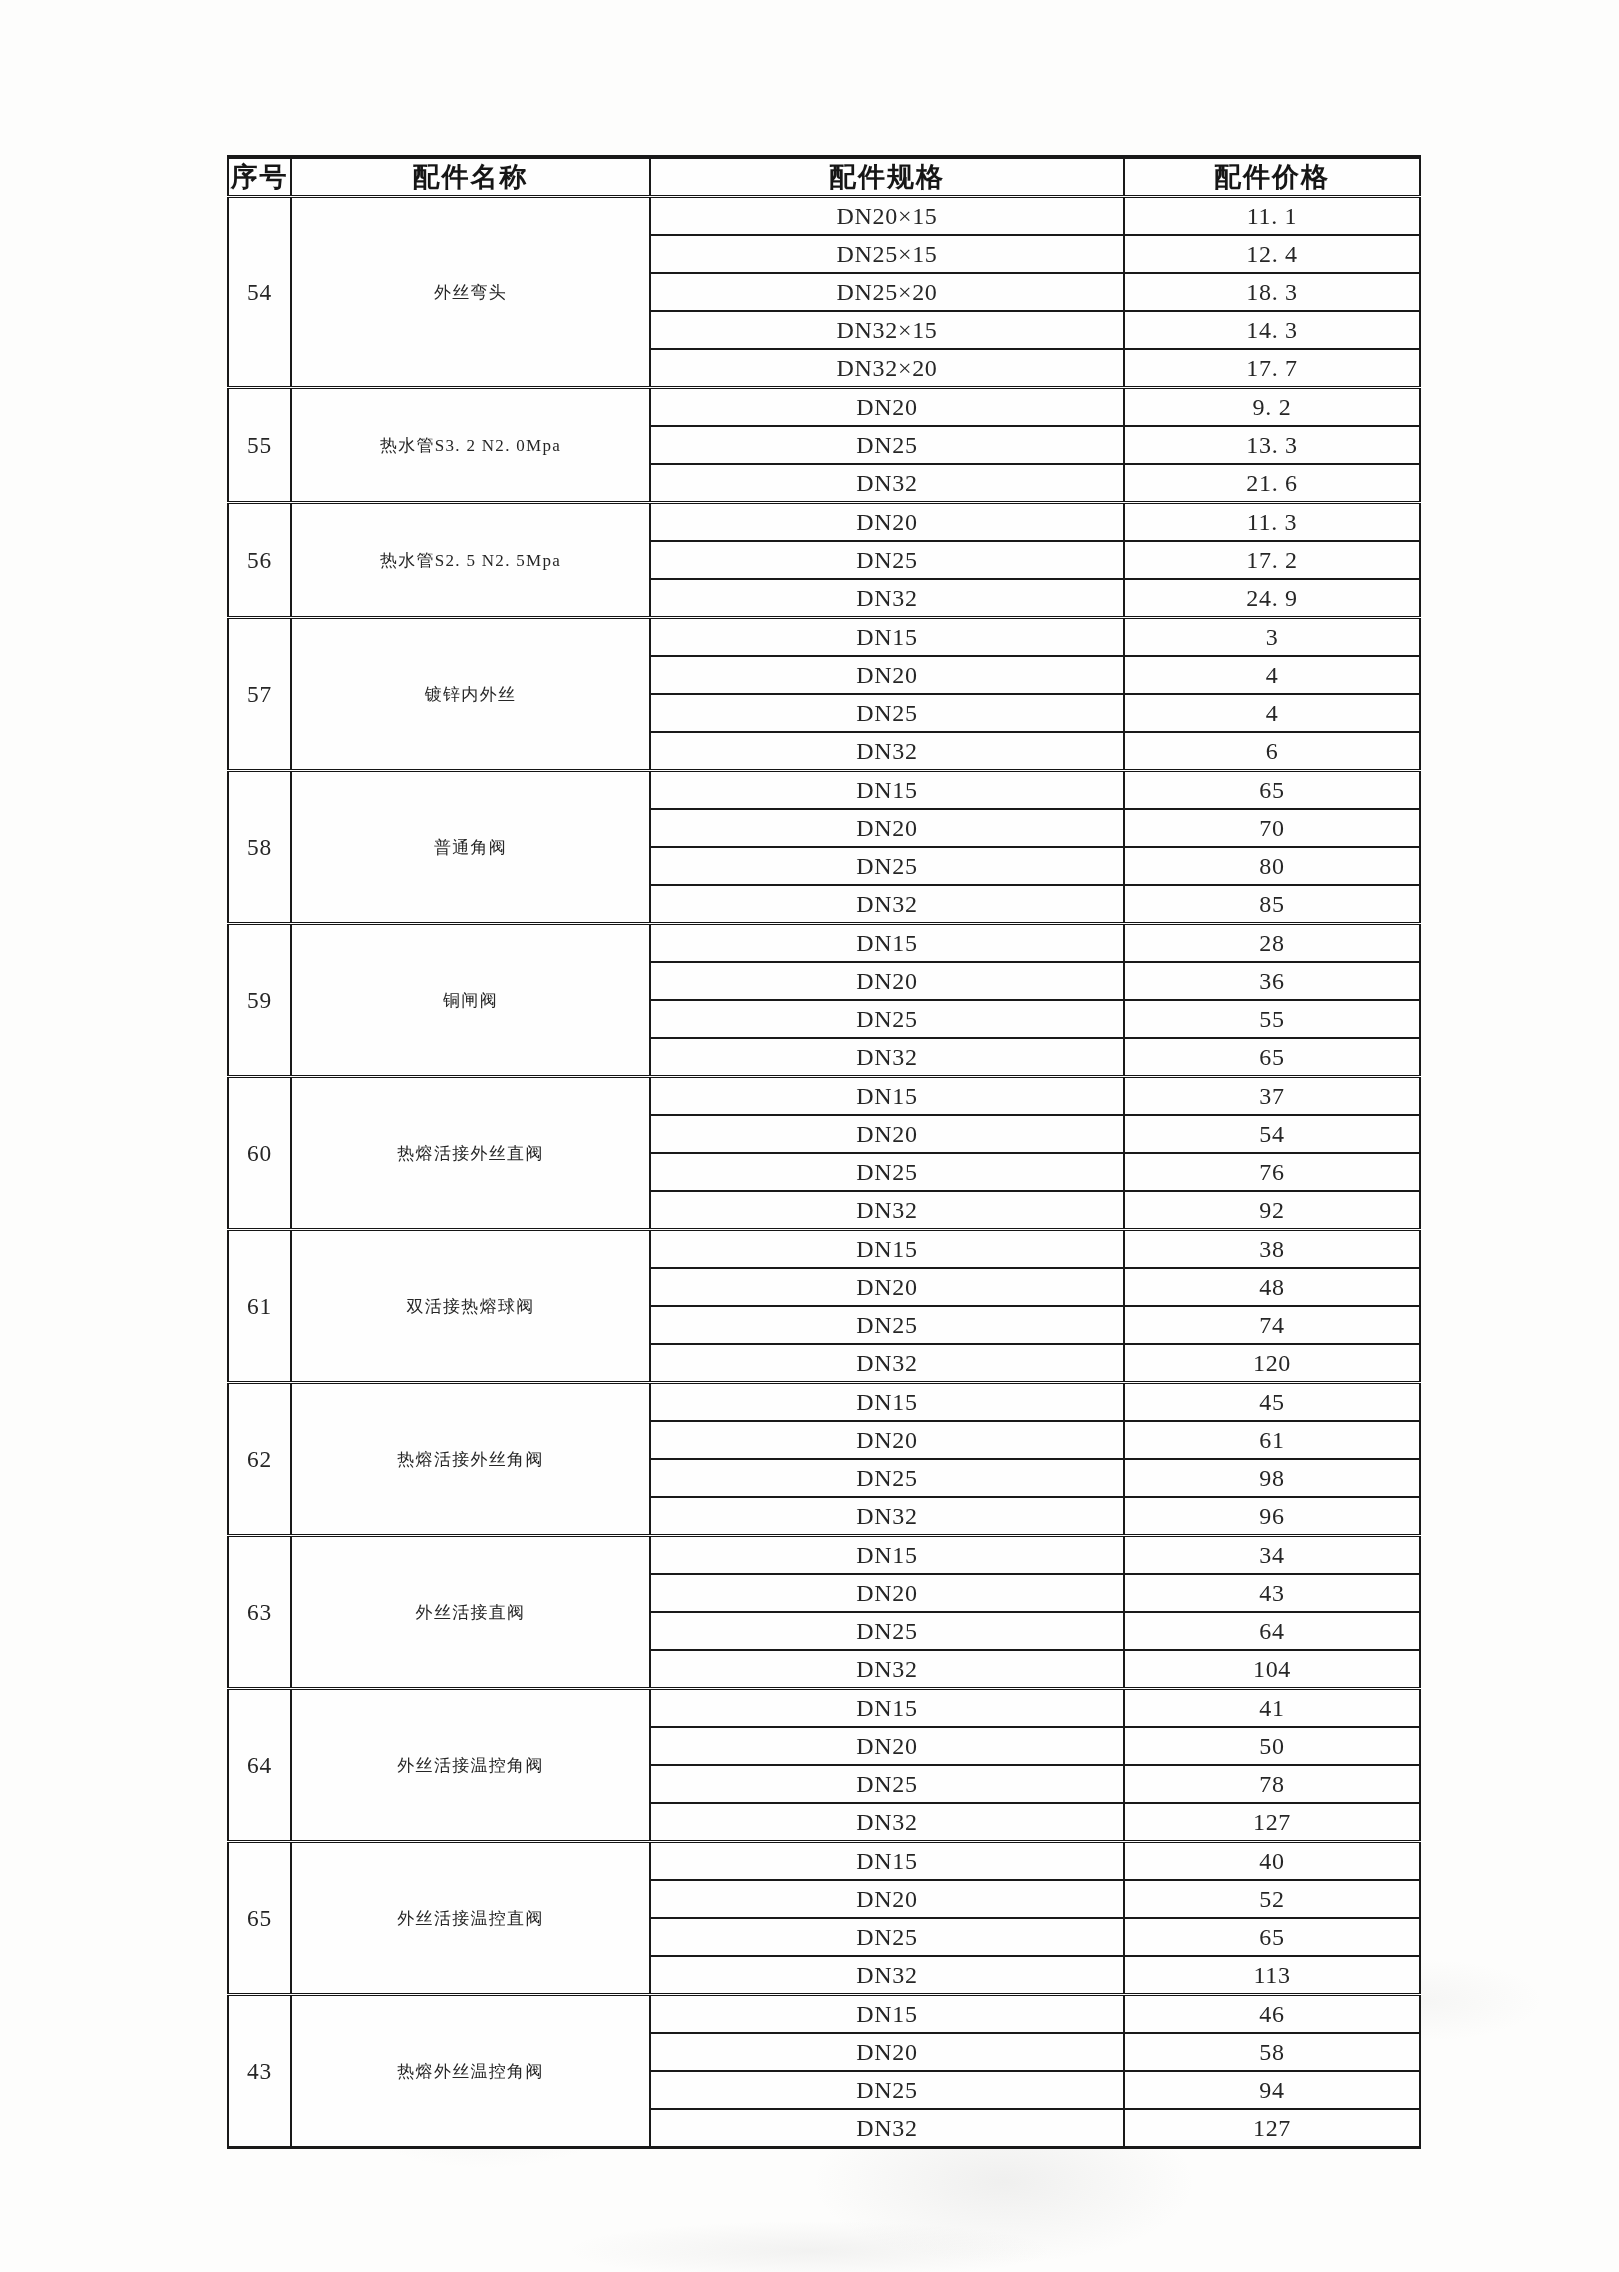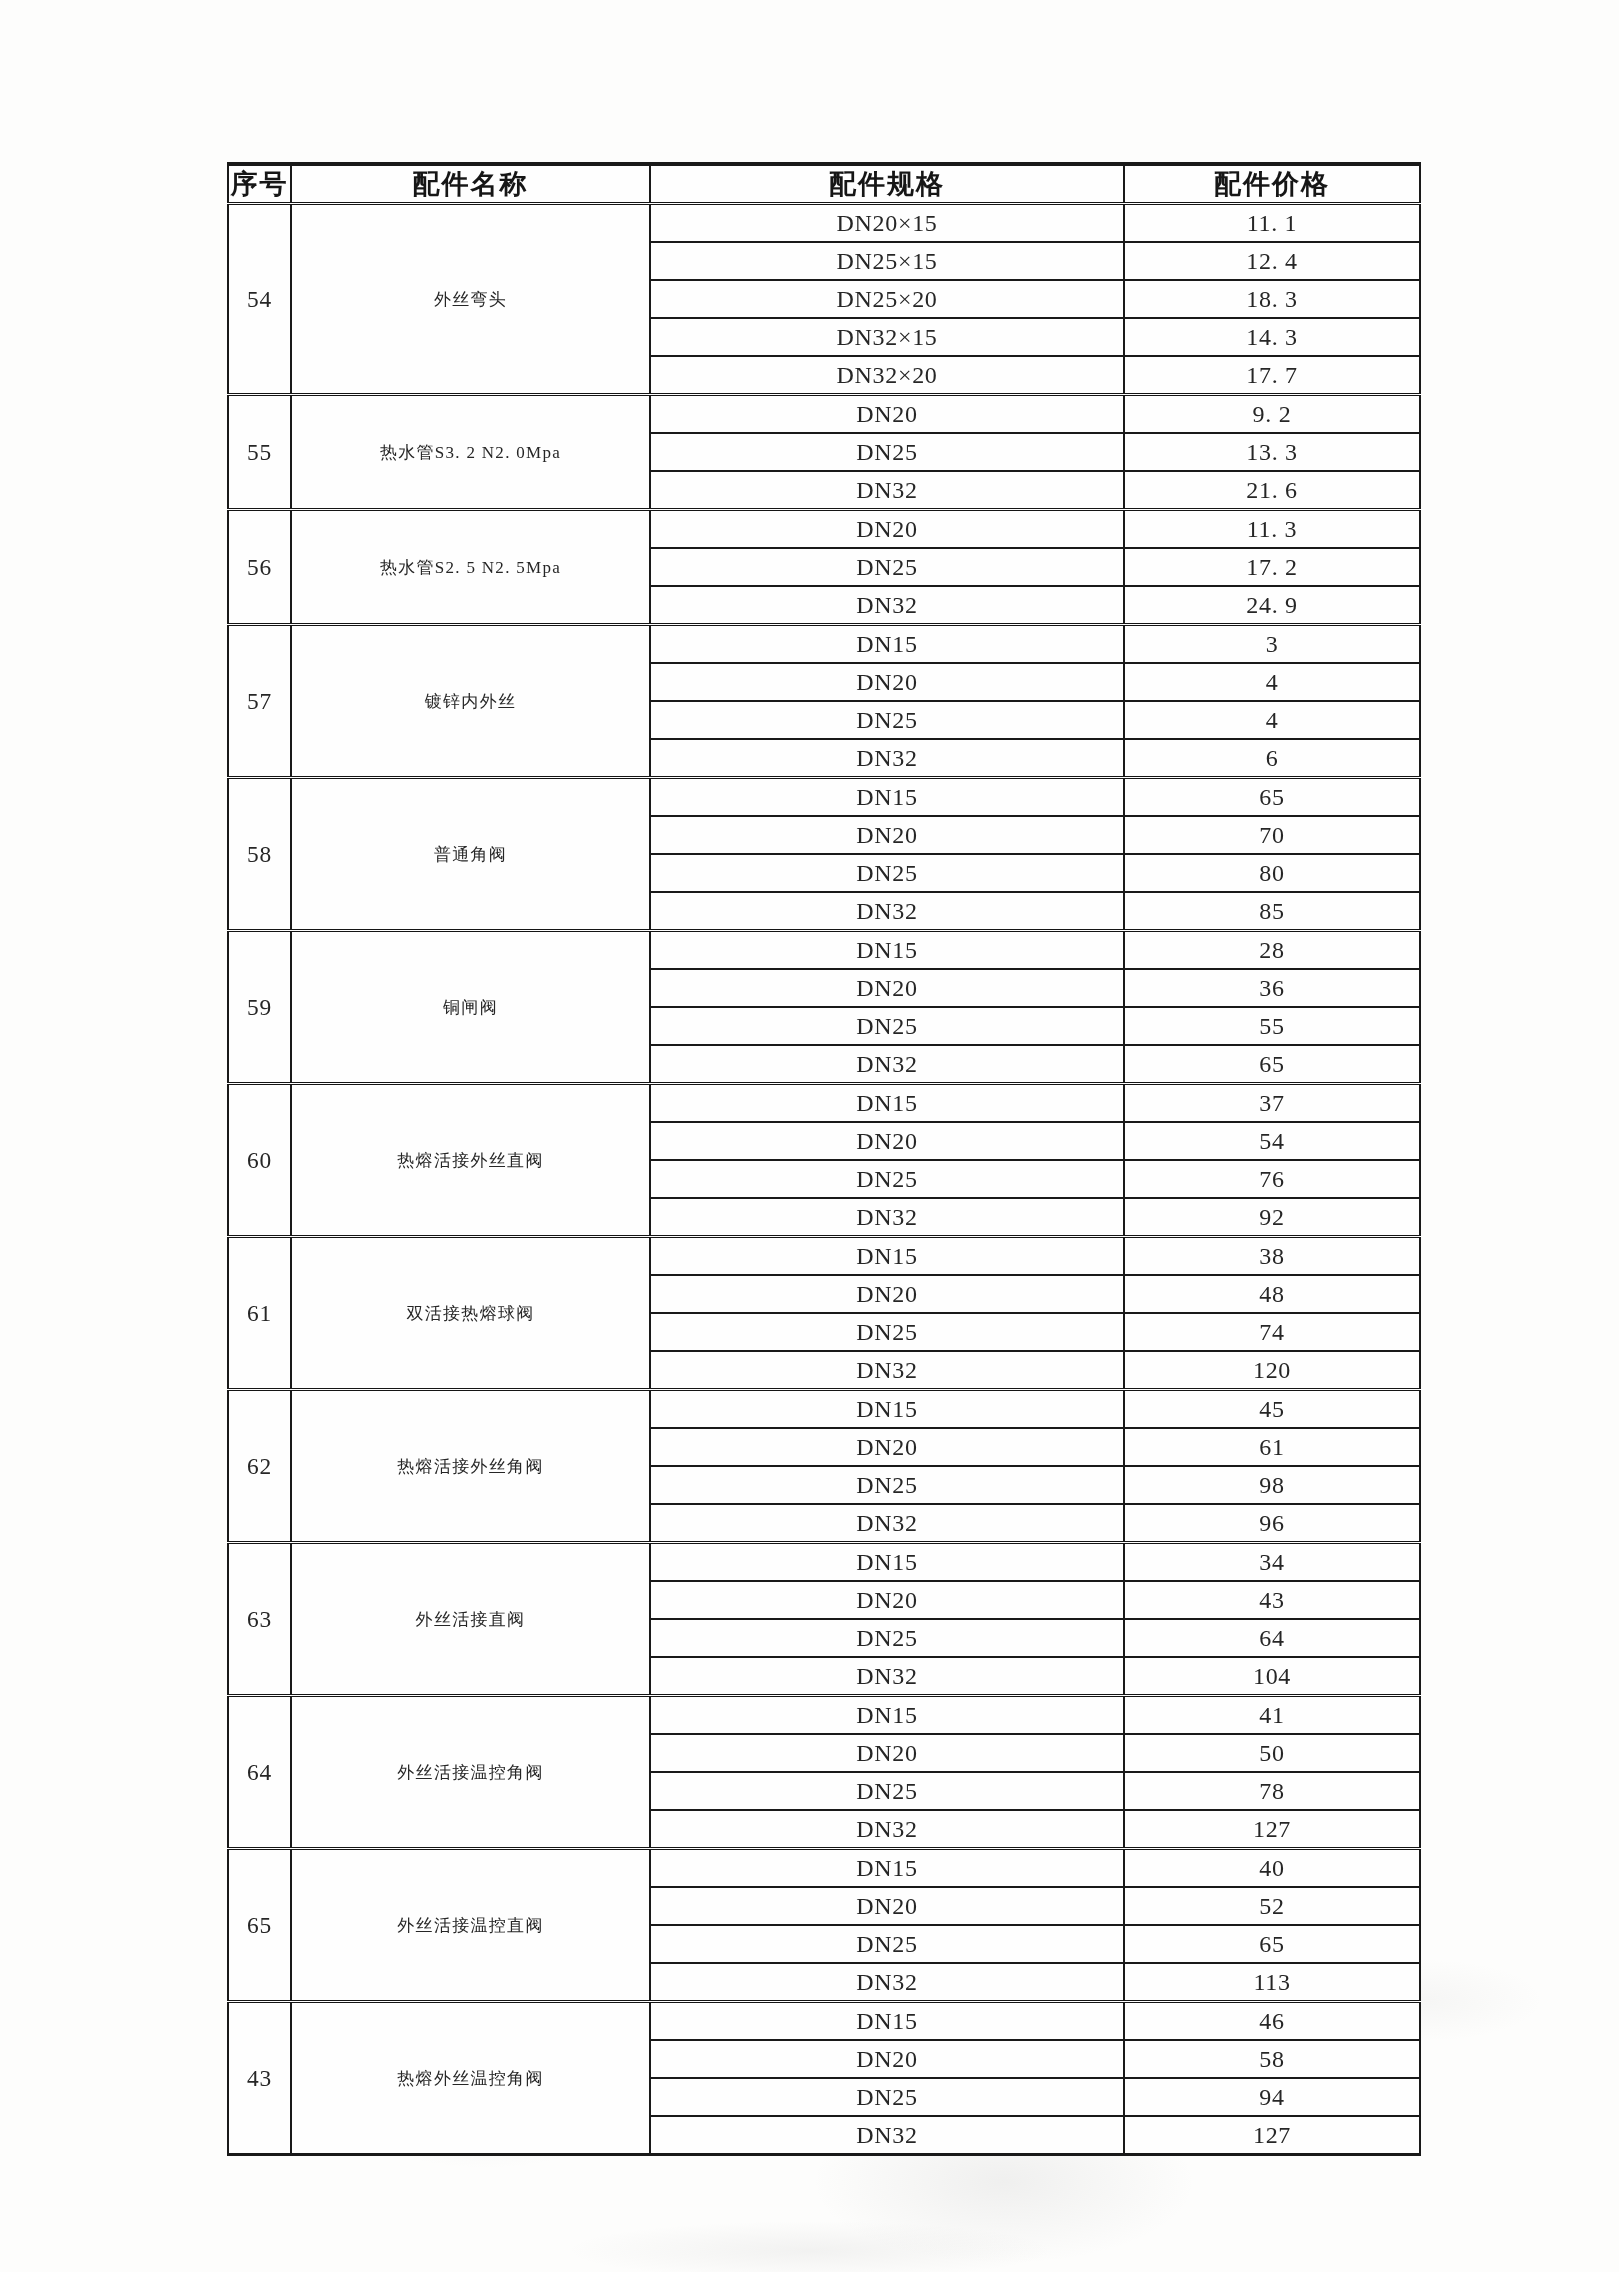--- a/index.html
+++ b/index.html
@@ -24,21 +24,21 @@
     pointer-events: none;
     background:
       radial-gradient(ellipse 273px 117px at 62% 96%, rgba(120,120,120,0.10), rgba(120,120,120,0) 70%),
       radial-gradient(ellipse 195px 78px at 30% 93%, rgba(130,130,130,0.07), rgba(130,130,130,0) 70%),
       radial-gradient(ellipse 169px 59px at 88% 88%, rgba(130,130,130,0.06), rgba(130,130,130,0) 70%),
       radial-gradient(ellipse 325px 39px at 50% 99%, rgba(110,110,110,0.08), rgba(110,110,110,0) 75%);
   }
   table.price-table {
     position: absolute;
     left: 227px;
-    top: 162px;
+    top: 155px;
     width: 1193px;
     border-collapse: collapse;
     table-layout: fixed;
     background: #fefefe;
   }
   table.price-table, 
   table.price-table th,
   table.price-table td {
     border: 2px solid #191919;
   }

